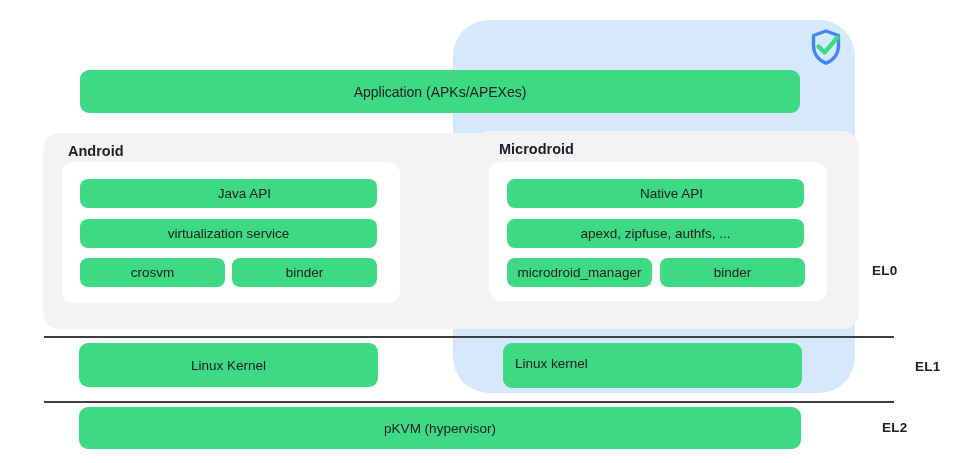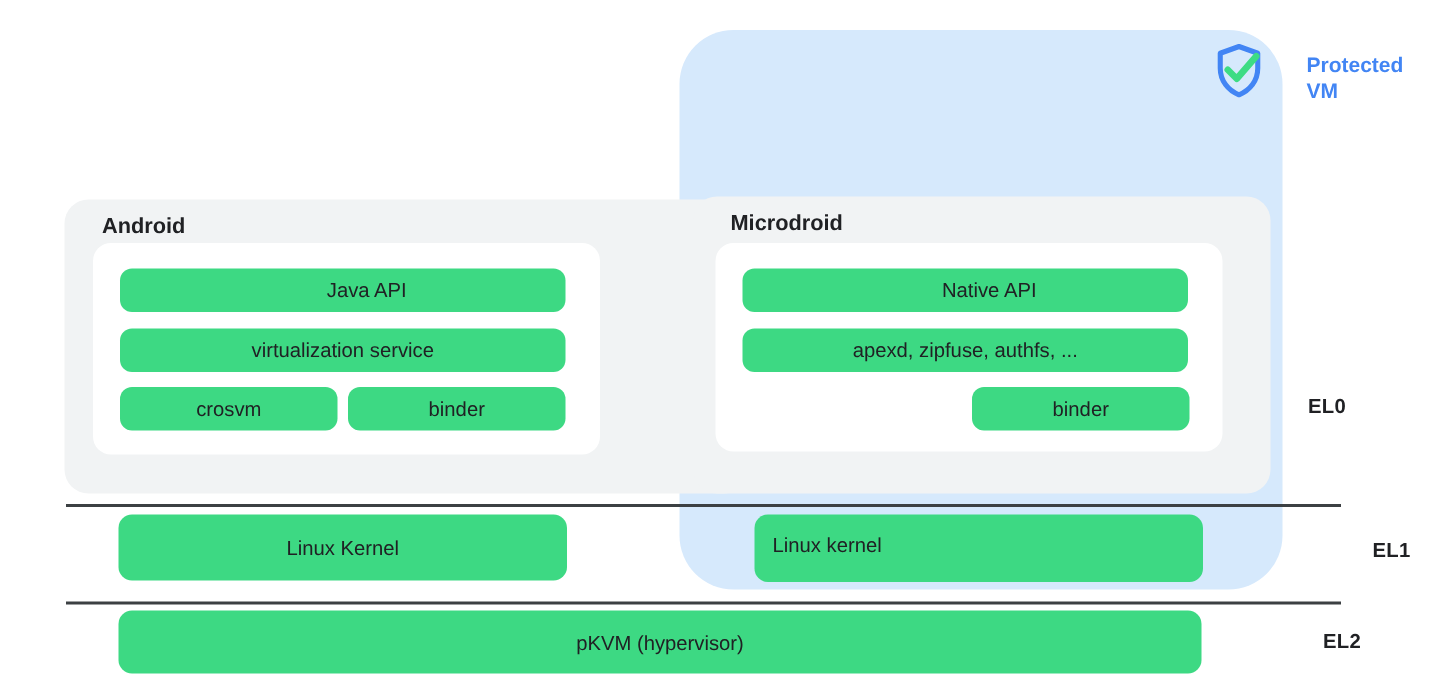--- a/index.html
+++ b/index.html
@@ -15,21 +15,21 @@
   .bar{
     background:var(--green,#3DD983);border-radius:9px;
     display:flex;align-items:center;justify-content:center;
     font-size:13.5px;color:var(--text,#202124);box-sizing:border-box;
   }
   .app-bar{left:80px;top:70px;width:720px;height:43px;font-size:14px;}
   .group{
     background:var(--group_bg,#F1F3F4);border-radius:16px;box-sizing:border-box;
   }
   .android-group{left:43px;top:133px;width:456px;height:196px;}
-  .microdroid-group{left:462px;top:131px;width:385px;height:198px;}
+  .microdroid-group{left:474px;top:131px;width:385px;height:198px;}
   .group-title{position:absolute;left:25px;top:10px;font-weight:bold;font-size:14.5px;}
   .panel{position:absolute;background:#ffffff;border-radius:12px;}
   .android-panel{left:19px;top:29px;width:338px;height:141px;}
   .microdroid-panel{left:15px;top:31px;width:338px;height:139px;}
   .panel .bar{position:absolute;height:29px;border-radius:8px;}
   .bar-full{left:18px;width:297px;}
   .bar-row1{top:17px;padding-left:32px;}
   .bar-row2{top:57px;justify-content:center;}
   .bar-left{left:18px;top:96px;width:145px;}
   .bar-right{left:170px;top:96px;width:145px;}
@@ -53,20 +53,23 @@
     white-space:pre-line;
   }
 </style>
 </head>
 <body>
 
 <div class="stage" style="--green: #3DD983; --protected_vm_bg: #D6E9FC; --group_bg: #F1F3F4; --accent_blue: #4285F4; --check_green: #3DDC84; --line: #3C4043; --text: #202124;">
 
   <div class="abs pvm-bg"></div>
 
+  <div class="abs bar app-bar">
+    <span>Application (APKs/APEXes)</span>
+  </div>
 
   <div class="abs group android-group">
     <div class="group-title">Android</div>
     <div class="panel android-panel">
       <div class="bar bar-full bar-row1">
         <span>Java API</span>
       </div>
       <div class="bar bar-full bar-row2">
         <span>virtualization service</span>
       </div>
@@ -80,20 +83,23 @@
   </div>
 
   <div class="abs group microdroid-group">
     <div class="group-title">Microdroid</div>
     <div class="panel microdroid-panel">
       <div class="bar bar-full bar-row1">
         <span>Native API</span>
       </div>
       <div class="bar bar-full bar-row2">
         <span>apexd, zipfuse, authfs, ...</span>
+      </div>
+      <div class="bar bar-left">
+        <span>microdroid_manager</span>
       </div>
       <div class="bar bar-right">
         <span>binder</span>
       </div>
     </div>
   </div>
 
   <div class="abs el-label el0">EL0</div>
 
   <div class="abs divider divider1"></div>
@@ -110,16 +116,14 @@
 
   <div class="abs bar pkvm-bar">
     <span>pKVM (hypervisor)</span>
   </div>
   <div class="abs el-label el2">EL2</div>
 
   <svg class="abs shield" viewBox="0 0 40 40">
     <path d="M20 4 L32.5 8.5 V18.5 C32.5 26.8 27.3 33.3 20 36.2 C12.7 33.3 7.5 26.8 7.5 18.5 V8.5 Z" fill="none" stroke="#4285F4" stroke-width="3.4" stroke-linejoin="round"></path>
     <path d="M12.5 19.5 L18.5 25.5 L31.5 10.5" fill="none" stroke="#3DDC84" stroke-width="4.4" stroke-linecap="round" stroke-linejoin="round"></path>
   </svg>
-  <div class="abs pvm-label">Protected
-VM</div>
 
 </div>
 
 </body></html>

